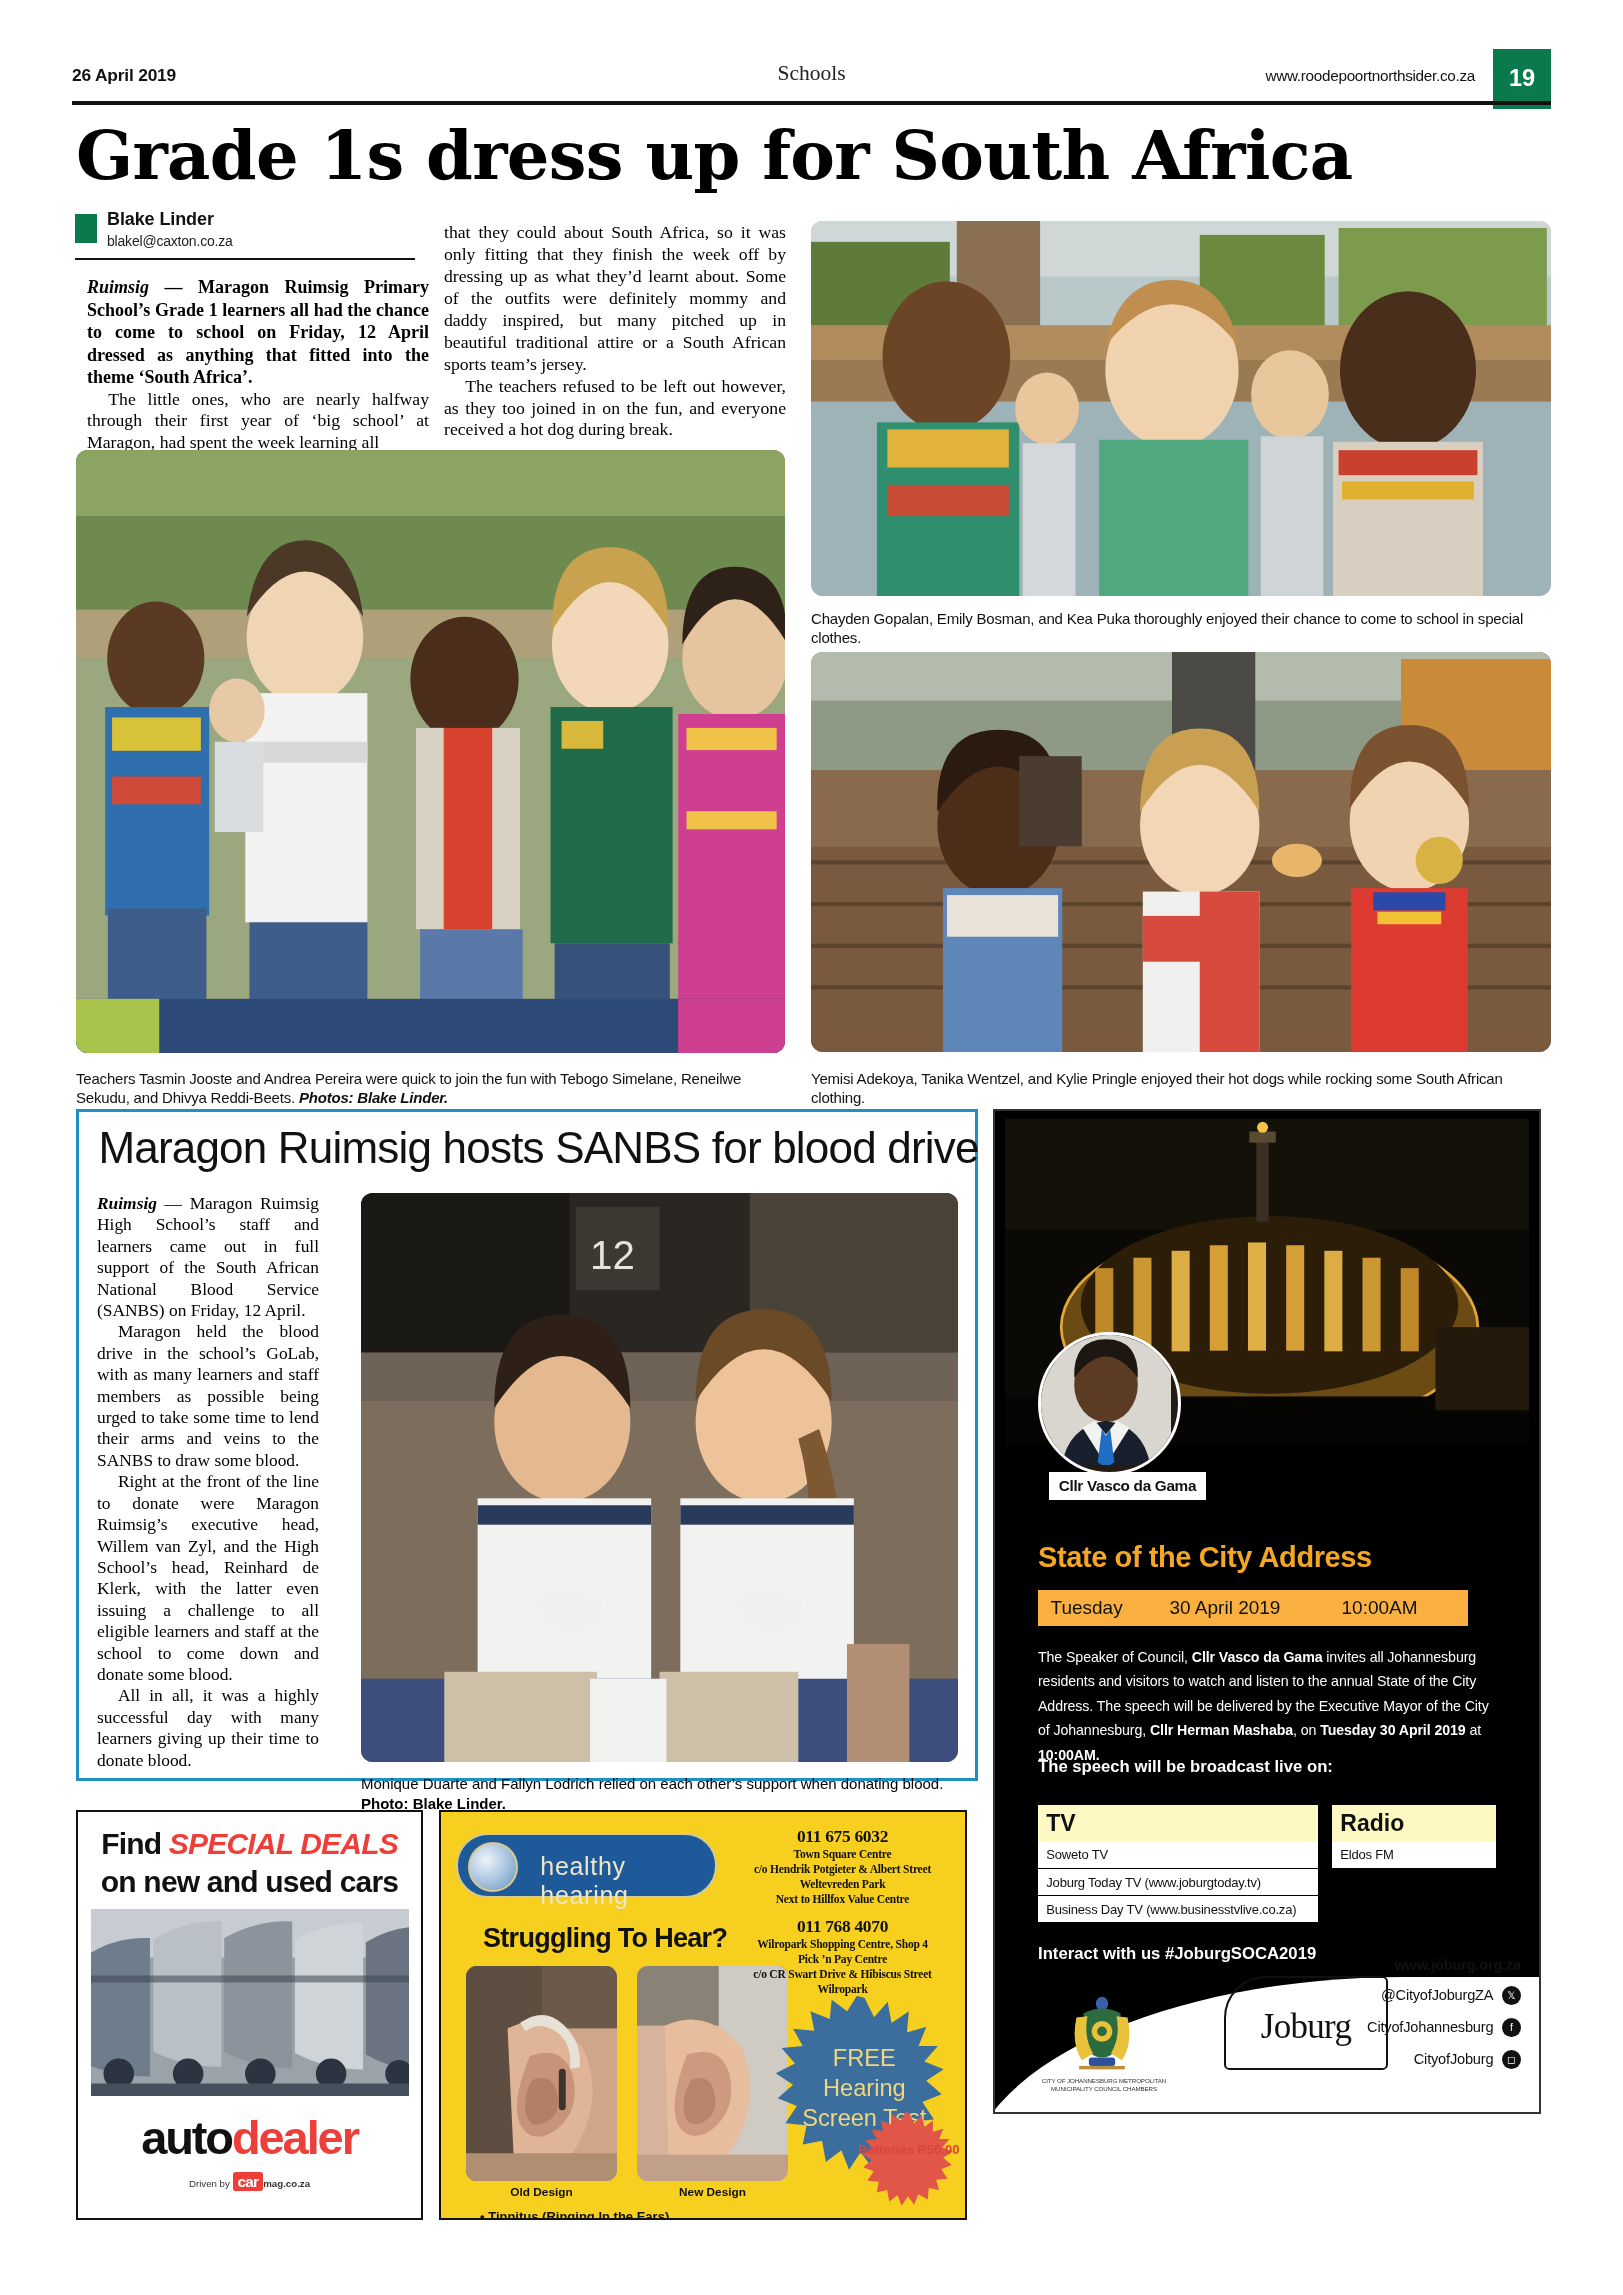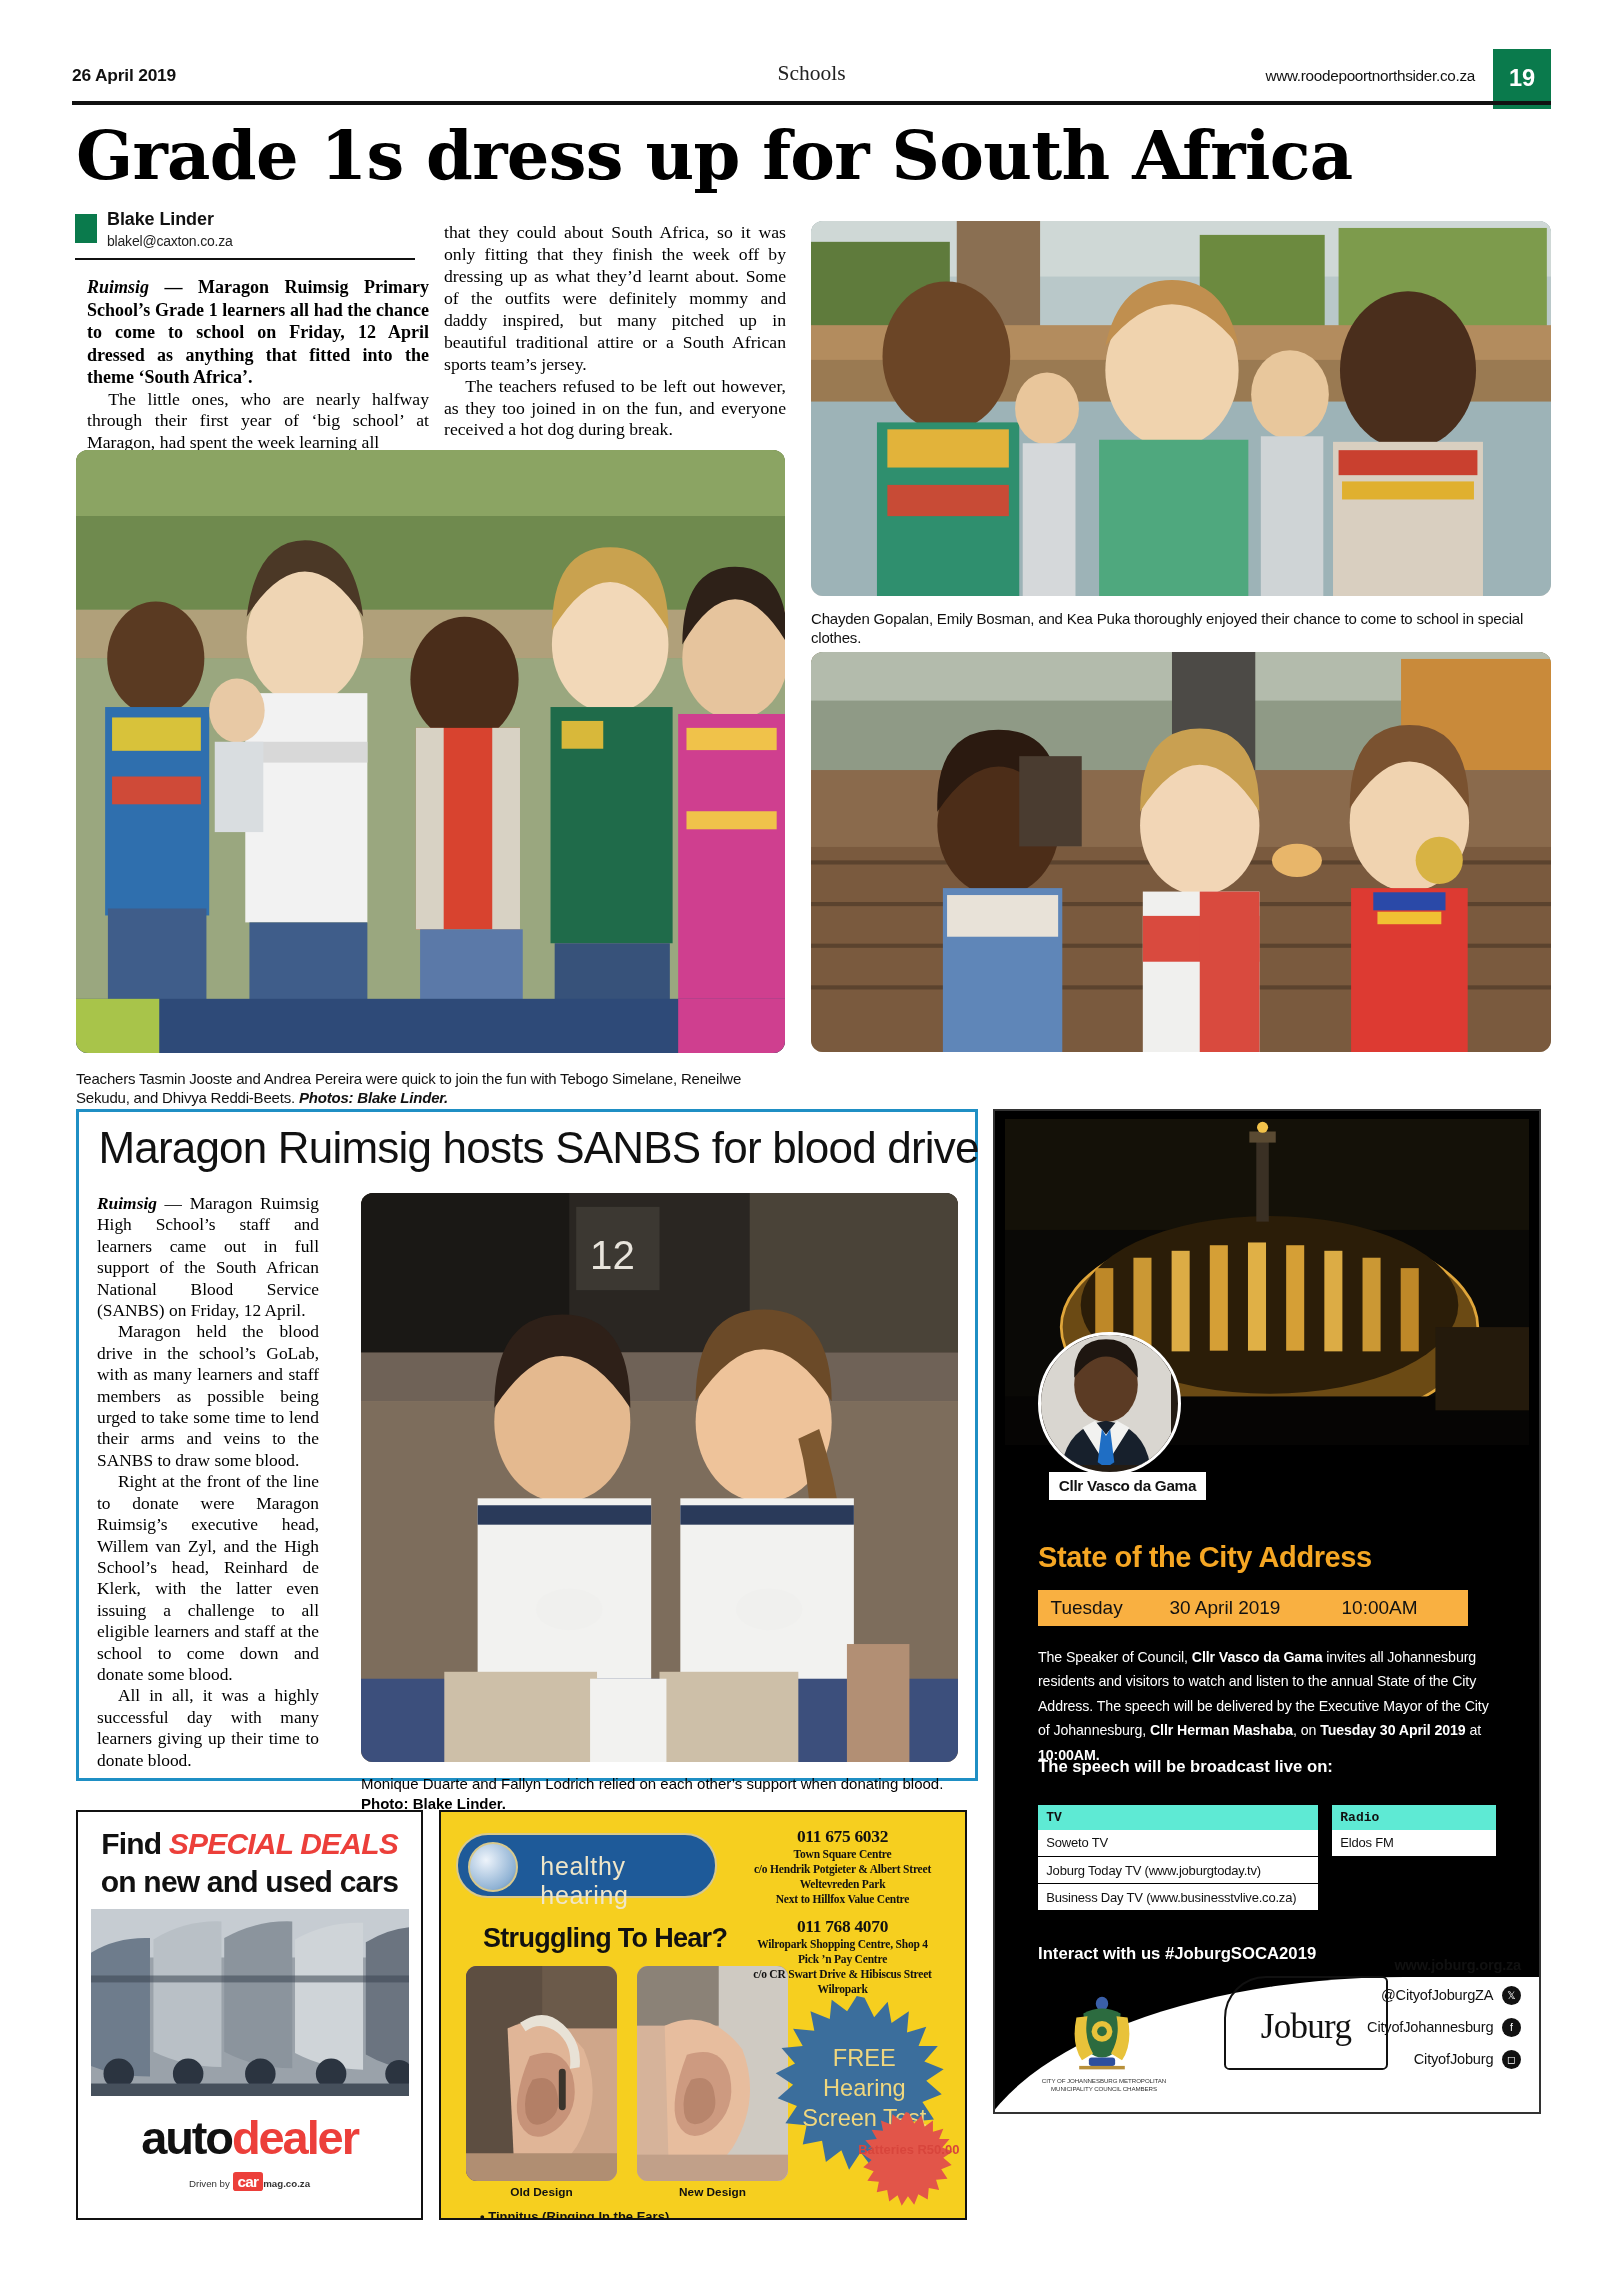--- a/index.html
+++ b/index.html
@@ -54,21 +54,21 @@
   .jb-when span{display:inline-block;}
   .jb-when .w1{width:119px;padding-left:12.5px;}
   .jb-when .w2{width:172px;}
   .jb-body{position:absolute;left:43px;top:534px;width:458px;font-size:14.2px;line-height:1.72;color:#fff;letter-spacing:-0.1px;}
   .jb-body b{font-weight:bold;}
   .jb-bc{position:absolute;left:43px;top:646px;font-size:16.7px;font-weight:bold;color:#fff;}
   .jb-tbl{position:absolute;left:43px;top:694px;width:458px;}
   .tw{float:left;}
   .tw.tv{width:280px;}
   .tw.radio{width:164px;margin-left:14px;}
-  .th{background:#5eead4;color:#111;font-size:13px;font-weight:bold;padding:4.9px 8.3px;font-family:Liberation Mono, monospace;}
+  .th{background:#fef9c3;color:#111;font-size:23px;font-weight:bold;padding:4.9px 8.3px;}
   .td{background:#fff;color:#111;font-size:13px;padding:5.6px 8.3px;border-bottom:1.4px solid #000;letter-spacing:-0.2px;}
   .jb-hash{position:absolute;left:43px;top:833px;font-size:16.7px;font-weight:bold;color:#fff;}
   .jb-wave{position:absolute;left:-28px;top:866px;width:625px;height:292px;background:#fff;border-radius:70% 0 0 0;}
   .jb-foot{position:absolute;left:0;right:0;bottom:7px;height:132px;}
   .jb-coa{position:absolute;left:69px;bottom:28px;width:76px;height:83px;}
   .jb-coa-txt{position:absolute;left:36px;bottom:12.5px;width:146px;text-align:center;font-size:6.2px;line-height:1.25;color:#333;letter-spacing:-0.1px;}
   .jb-logo{position:absolute;left:229px;bottom:35px;width:160px;height:90px;border:2.1px solid #111;border-radius:42px 5.6px 5.6px 5.6px;}
   .jb-logo-t{position:absolute;left:0;right:0;top:29px;text-align:center;font-family:"Liberation Serif",serif;font-size:35px;color:#111;letter-spacing:-0.7px;}
   .jb-social{position:absolute;right:18px;bottom:23.6px;text-align:right;}
   .jb-social div{font-size:14.6px;color:#111;margin-bottom:12.5px;letter-spacing:-0.2px;display:flex;align-items:center;justify-content:flex-end;gap:8.3px;}
@@ -241,20 +241,23 @@
       <ellipse cx="862" cy="245" rx="86" ry="100" fill="#f0d3b0"></ellipse>
       <path d="M776 225 q86 -135 172 0 q0 -120 -86 -120 q-86 0 -86 120z" fill="#7a5230"></path>
       <rect x="778" y="340" width="168" height="236" fill="#dd3a32"></rect>
       <rect x="810" y="346" width="104" height="26" fill="#2a49a8"></rect>
       <rect x="816" y="374" width="92" height="18" fill="#f0c133"></rect>
       <ellipse cx="700" cy="300" rx="36" ry="24" fill="#e8b66a"></ellipse>
       <rect x="300" y="150" width="90" height="130" fill="#4a3c30"></rect>
       <circle cx="905" cy="300" r="34" fill="#d8b344"></circle>
     </svg>
   </div>
+  <div class="cap" style="left:811px;top:1069px;width:740px;">
+    <span>Yemisi Adekoya, Tanika Wentzel, and Kylie Pringle enjoyed their hot dogs while rocking some South African clothing.</span>
+  </div>
 
   <div class="bdbox">
     <div class="bd-title">Maragon Ruimsig hosts SANBS for blood drive</div>
   </div>
 
   <div class="col" id="col3">
     <p class="first"><span class="place">Ruimsig</span><span> — </span><span>Maragon Ruimsig High School’s staff and learners came out in full support of the South African National Blood Service (SANBS) on Friday, 12 April.</span></p>
     <p>Maragon held the blood drive in the school’s GoLab, with as many learners and staff members as possible being urged to take some time to lend their arms and veins to the SANBS to draw some blood.</p>
     <p>Right at the front of the line to donate were Maragon Ruimsig’s executive head, Willem van Zyl, and the High School’s head, Reinhard de Klerk, with the latter even issuing a challenge to all eligible learners and staff at the school to come down and donate some blood.</p>
     <p>All in all, it was a highly successful day with many learners giving up their time to donate blood.</p>

